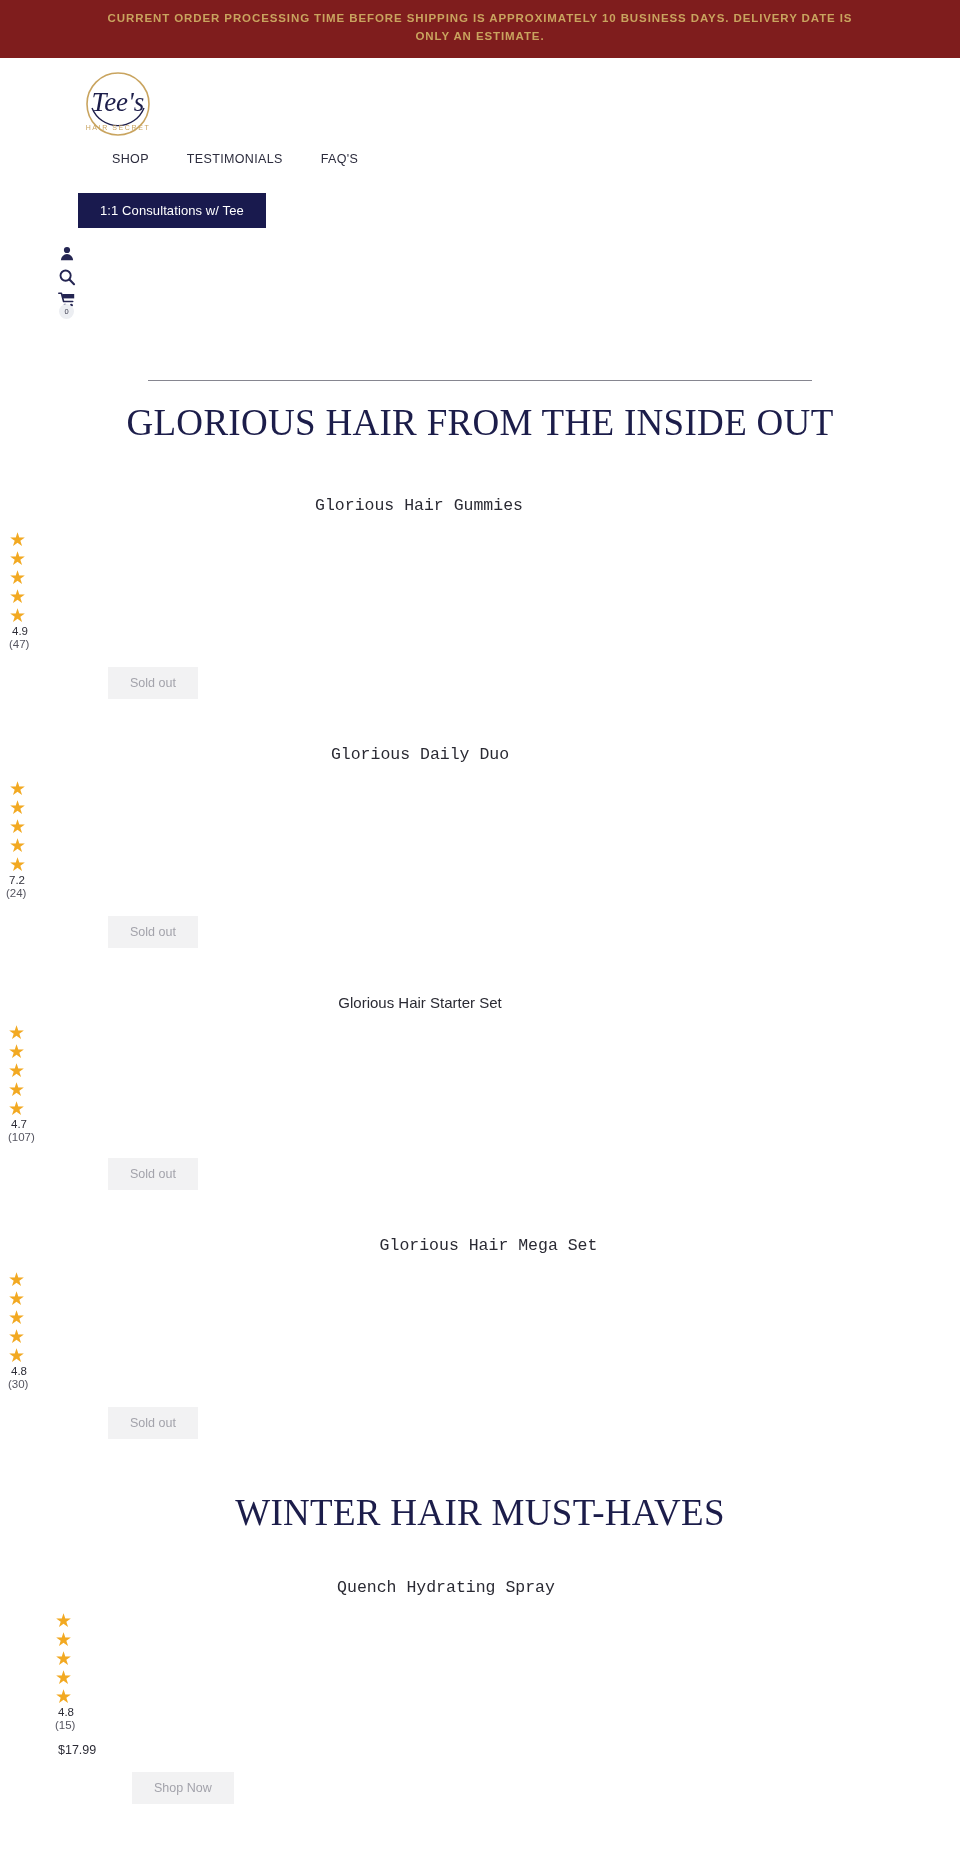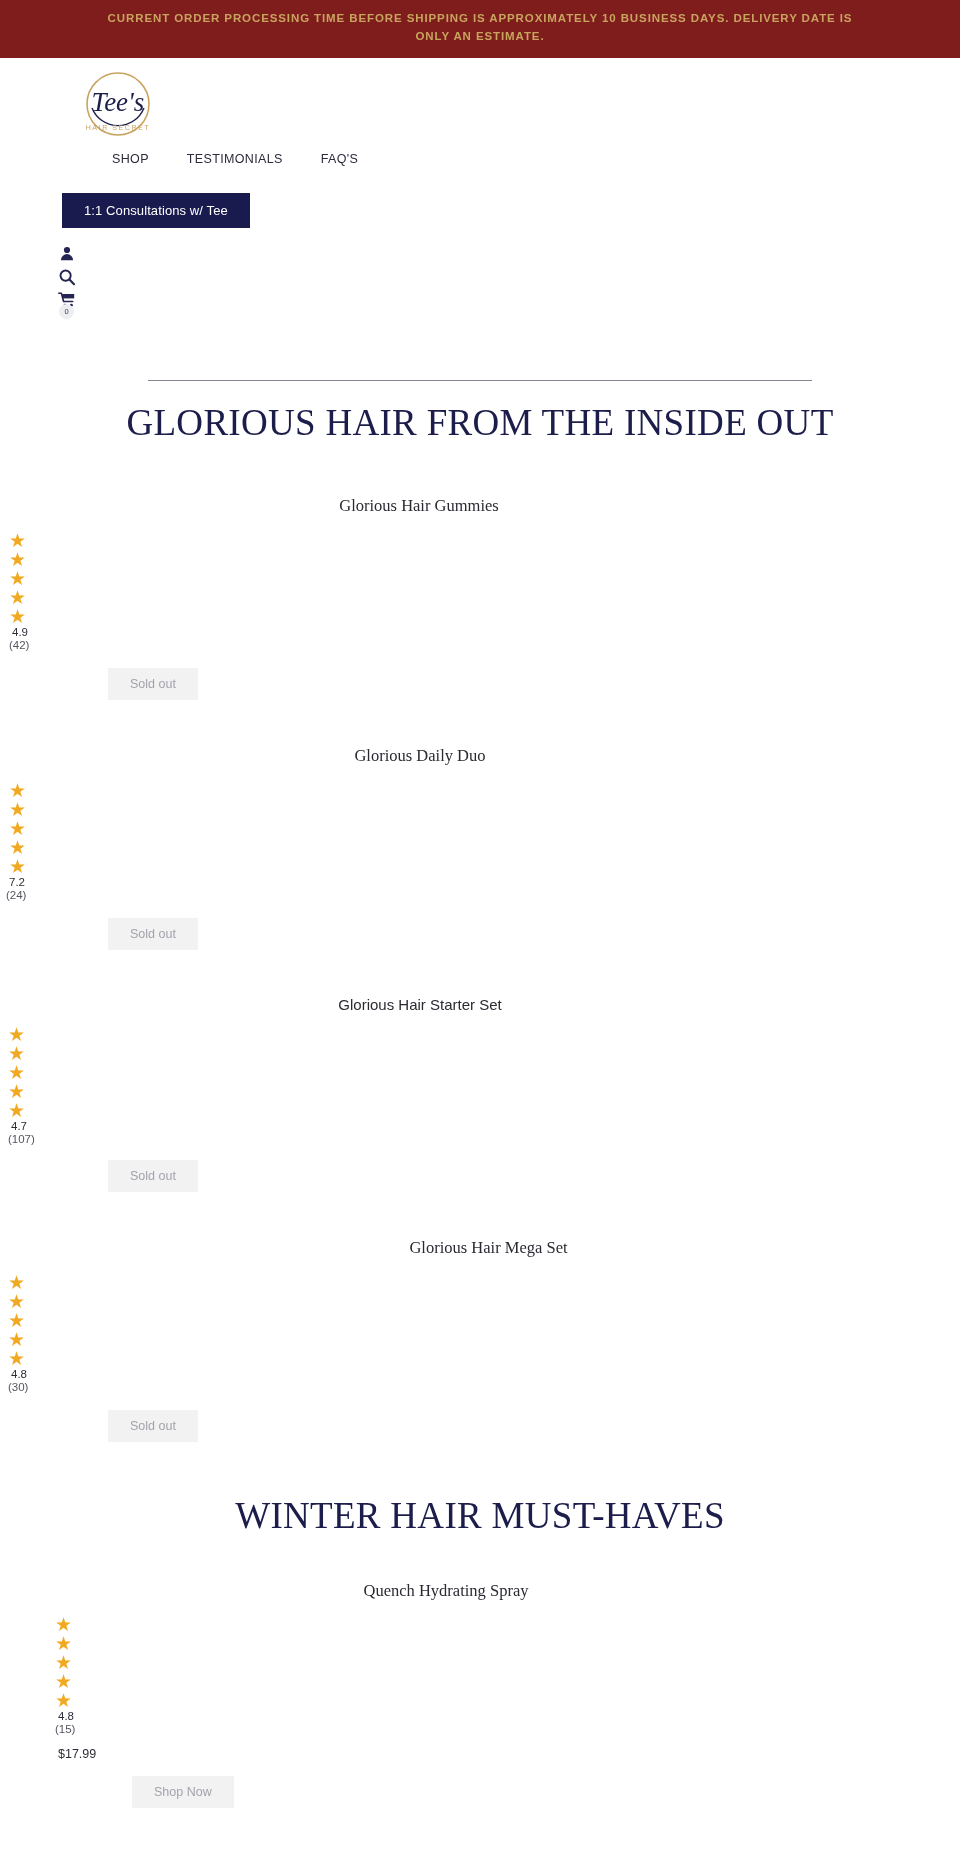--- a/index.html
+++ b/index.html
@@ -58,21 +58,21 @@
   .nav-link {
     font-size: 12.5px;
     letter-spacing: 0.35px;
     color: #2b2b3c;
     text-decoration: none;
     white-space: nowrap;
     cursor: pointer;
   }
 
   .cta-row {
-    padding-left: 62px;
+    padding-left: 78px;
     padding-top: 19px;
   }
   .cta-button {
     display: inline-block;
     background: #191a4e;
     color: #ffffff;
     font-size: 13px;
     letter-spacing: 0.1px;
     padding: 10px 22px;
     border: 0;
@@ -139,21 +139,21 @@
   }
   .product-title {
     text-align: center;
     font-size: 15px;
     color: #2a2a33;
     margin: 0;
     font-weight: normal;
     padding-left: 0;
   }
   .product-title.serif {
-    font-family: Liberation Serif, serif;
+    font-family: Liberation Mono, monospace;
     font-size: 16.5px;
   }
   .stars {
     display: flex;
     flex-direction: column;
     align-items: flex-start;
     line-height: 0;
     padding-left: 9px;
   }
   .star {
@@ -262,21 +262,21 @@
   <div class="product" style="padding-top:52px;">
     <h3 class="product-title serif" style="padding-right:122px;">Glorious Hair Gummies</h3>
     <div class="stars" style="padding-top:15px;">
       <span class="star">★</span>
       <span class="star">★</span>
       <span class="star">★</span>
       <span class="star">★</span>
       <span class="star">★</span>
     </div>
     <div class="rating-num">4.9</div>
-    <div class="rating-count">(42)</div>
+    <div class="rating-count">(47)</div>
     <div class="buy-row" style="padding-top:16px;">
       <button class="buy-button">Sold out</button>
     </div>
   </div>
 
   <div class="product" style="padding-top:46px;">
     <h3 class="product-title serif" style="padding-right:120px;">Glorious Daily Duo</h3>
     <div class="stars" style="padding-top:15px;">
       <span class="star">★</span>
       <span class="star">★</span>

